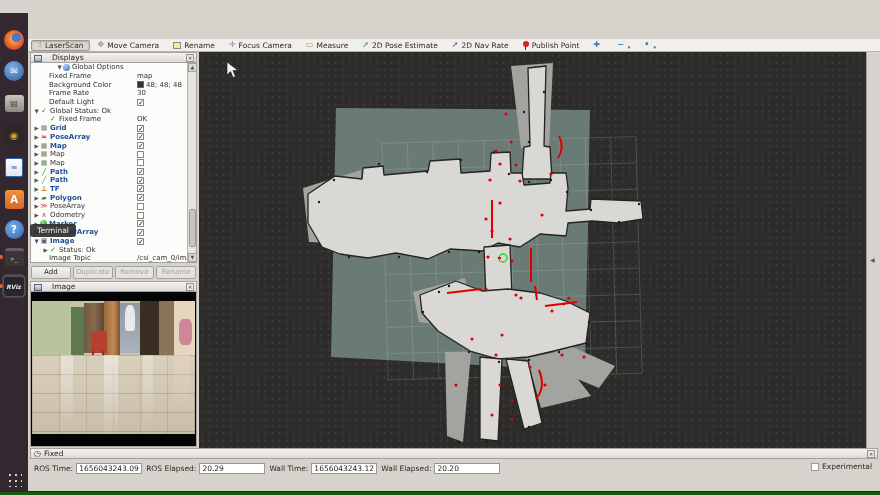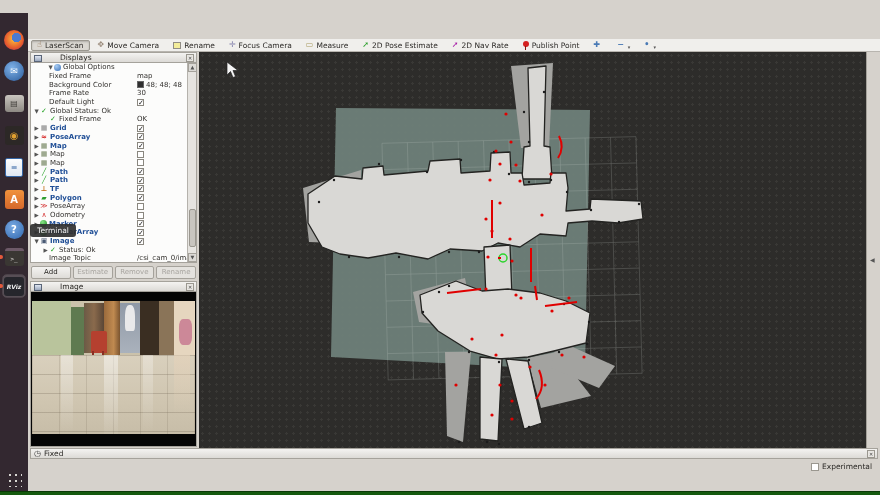--- a/index.html
+++ b/index.html
@@ -63,21 +63,21 @@
   .ti-arrow-purple{color:#a820a8;font-weight:bold;}
   .ti-pin{width:6px;height:6px;background:#d42020;border-radius:50% 50% 50% 50%;position:relative;top:-1px;}
   .ti-pin::after{content:"";position:absolute;left:2px;top:5px;width:1px;height:4px;background:#8a1510;}
   .ti-plus{color:#4a7ab5;font-weight:bold;}
   .ti-minus{color:#4a7ab5;font-weight:bold;}
   .ti-dot{color:#4a7ab5;font-weight:bold;}
   .dd{font-size:5px;color:#555;margin-left:1px;position:relative;top:2px;}
 
   
   .panel-hdr{position:absolute;background:linear-gradient(#f4f3f1,#dcdad6);border:1px solid #a5a29b;
-    font-size:7.5px;color:#2a2825;display:flex;align-items:flex-end;padding-left:3px;gap:18px;z-index:20;}
+    font-size:7.5px;color:#2a2825;display:flex;align-items:flex-end;padding-left:3px;gap:10px;z-index:20;}
   .phx{position:absolute;right:2px;top:1px;width:8px;height:8px;border:1px solid #9a978f;background:#e8e6e2;
     font-size:5px;line-height:6px;text-align:center;color:#444;}
   .ic-panel{width:8px;height:7px;background:linear-gradient(#dfe6f2,#9aa7bd);border:1px solid #5a6578;display:inline-block;}
 
   .displays-body{position:absolute;left:30px;top:63px;width:167px;height:200px;background:#fcfcfb;
     border:1px solid #a5a29b;border-top:none;overflow:hidden;z-index:20;}
   .trow{position:relative;height:8.7px;display:flex;align-items:center;font-size:7px;color:#33312e;white-space:nowrap;}
   .trow .exp{width:7px;text-align:center;font-size:5.5px;color:#555;flex:none;}
   .tlabel.blue{color:#1f4e96;font-weight:bold;}
   .tval{position:absolute;left:106px;top:0;height:8.7px;display:flex;align-items:center;gap:2px;color:#33312e;}
@@ -223,21 +223,21 @@
       </div>
     </div>
 
   <div class="panel-hdr" style="left:30px;top:52px;width:167px;height:11px;">
     <span class="ic-panel"></span>
     <span>Displays</span>
     <span class="phx">✕</span>
   </div>
   <div class="displays-body">
     <div id="tree" style="position:absolute;left:0;top:0;right:10px;">
-        <div class="trow" style="padding-left: 16px;">
+        <div class="trow" style="padding-left: 2px; margin-left: 23px;">
           <span class="exp">▼</span>
           <span class="ic ic-globe"></span>
           <span class="tlabel">Global Options</span>
           <span class="tval"></span>
         </div>
         <div class="trow" style="padding-left: 11px;">
           <span class="exp"></span>
           <span class="tlabel">Fixed Frame</span>
           <span class="tval">
             <span>map</span>
@@ -406,21 +406,21 @@
         </div>
       </div>
     <div class="vscroll">
       <div class="vs-btn" style="top:0;">▲</div>
       <div class="vs-thumb"></div>
       <div class="vs-btn" style="bottom:0;">▼</div>
     </div>
   </div>
   <div class="disp-btns" id="disp-btns">
       <div class="dbtn">Add</div>
-      <div class="dbtn disabled">Estimate</div>
+      <div class="dbtn disabled">Duplicate</div>
       <div class="dbtn disabled">Remove</div>
       <div class="dbtn disabled">Rename</div>
     </div>
 
   <div class="panel-hdr" style="left:30px;top:281px;width:167px;height:11px;">
     <span class="ic-panel"></span>
     <span>Image</span>
     <span class="phx">✕</span>
   </div>
   <div class="image-body">
@@ -589,20 +589,38 @@
   <div class="right-strip">
     <span class="rs-arrow">◀</span>
   </div>
 
   <div class="time-panel">
     <div class="time-hdr">
       <span style="font-size:8px;color:#444">◷</span>
       <span>Fixed</span>
       <span class="phx">✕</span>
     </div>
+    <div class="time-row" id="time-row">
+        <span class="tfield">
+          <span>ROS Time:</span>
+          <input class="tinput" readonly="" value="1656043243.09" style="">
+        </span>
+        <span class="tfield">
+          <span>ROS Elapsed:</span>
+          <input class="tinput" readonly="" value="20.29" style="">
+        </span>
+        <span class="tfield">
+          <span>Wall Time:</span>
+          <input class="tinput" readonly="" value="1656043243.12" style="">
+        </span>
+        <span class="tfield">
+          <span>Wall Elapsed:</span>
+          <input class="tinput" readonly="" value="20.20" style="">
+        </span>
+      </div>
     <div class="experimental">
       <span class="exp-cb"></span>
       <span>Experimental</span>
     </div>
   </div>
 
 
   <div class="greenstrip"></div>
 </div>
 

